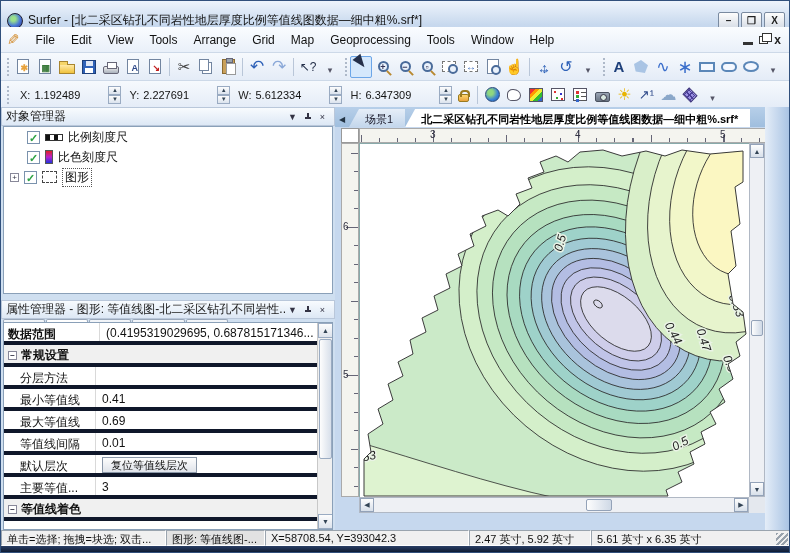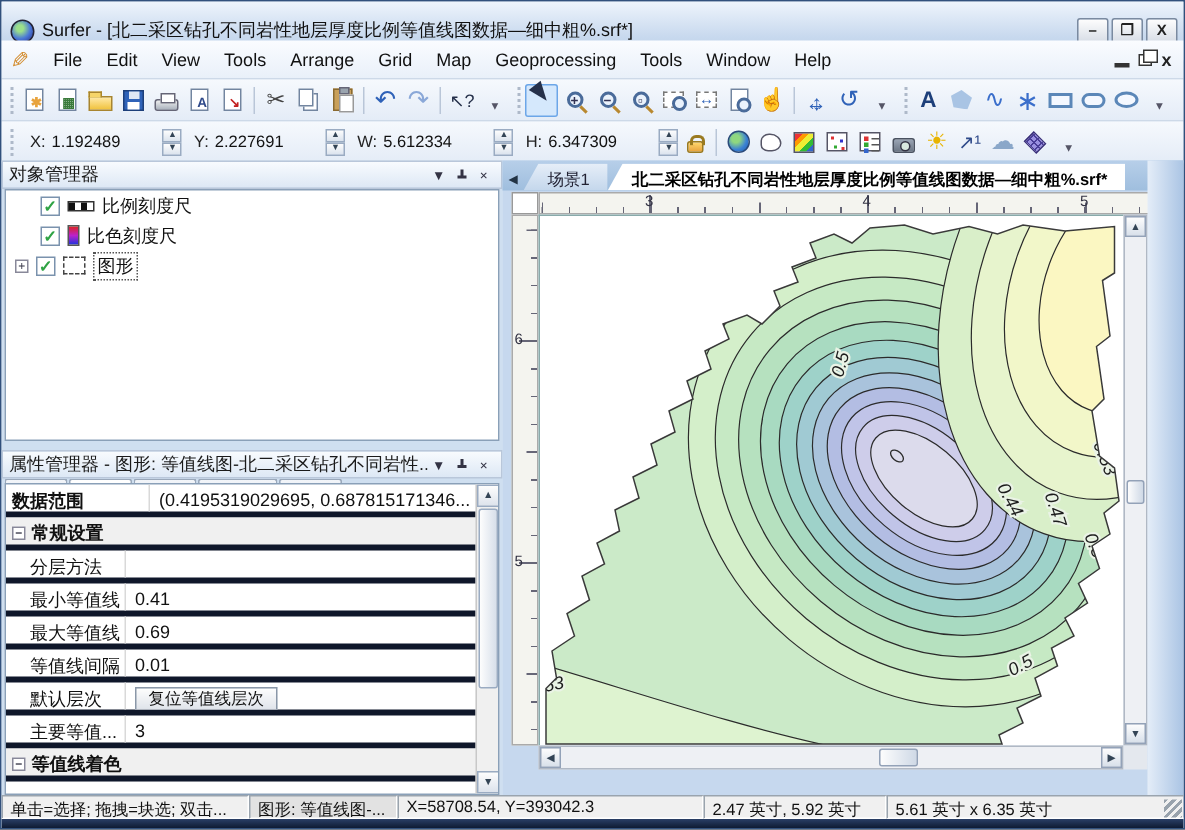--- a/index.html
+++ b/index.html
@@ -94,21 +94,21 @@
   .cb{width:13px;height:13px;background:#fff;border:1px solid #7a92ad;font-size:11px;line-height:12px;text-align:center;color:#2fa344;font-weight:bold;flex:none;}
   .tlabel.sel{border:1px dotted #555;padding:0 2px;}
   .indent{width:12px;flex:none;}
   
   .pm{position:absolute;left:0;top:193px;right:0;bottom:0;}
   .ptabs{display:flex;align-items:flex-end;height:22px;padding:2px 2px 0 2px;gap:1px;}
   .ptab{font-size:11px;padding:3px 9px;background:linear-gradient(#f2f5f9,#dfe5ee);border:1px solid #9aa8ba;border-bottom:none;border-radius:2px 2px 0 0;color:#222;}
   .ptab.active{background:#fff;font-weight:bold;position:relative;top:1px;padding-bottom:4px;}
   .pgrid{position:absolute;left:2px;right:2px;top:22px;bottom:0;background:#fff;border:1px solid #8aa0b8;font-size:12px;overflow:hidden;}
   .prow{display:flex;height:22px;border-bottom:4px solid #0f172a;align-items:stretch;}
-  .prow .lab{width:80px;padding:3px 2px 0 16px;border-right:1px solid #d9d9d9;color:#111;white-space:nowrap;overflow:hidden;flex:none;}
+  .prow .lab{width:92px;padding:3px 2px 0 16px;border-right:1px solid #d9d9d9;color:#111;white-space:nowrap;overflow:hidden;flex:none;}
   .prow .val{flex:1;padding:3px 4px 0 6px;color:#111;white-space:nowrap;overflow:hidden;}
   .prow.info .lab{font-weight:bold;padding-left:4px;width:96px;}
   .prow.section{background:#f0f0f0;font-weight:bold;}
   .prow.section .lab{border-right:none;width:auto;padding-left:4px;display:flex;gap:4px;align-items:center;}
   .pbutton{font-size:11px;background:linear-gradient(#fdfdfd,#dfe3ea);border:1px solid #8a97a8;padding:1px 8px;margin:1px 0;}
   .gsb{position:absolute;right:0;top:0;bottom:0;width:15px;background:#f0f0f0;border-left:1px solid #c8c8c8;}
   .gsb .up,.gsb .dn{position:absolute;left:0;width:15px;height:15px;background:linear-gradient(#fdfdfd,#dde3ec);border:1px solid #9aabc2;font-size:7px;text-align:center;line-height:13px;color:#345;}
   .gsb .dn{bottom:0;}
   .gsb .thumb{position:absolute;left:1px;top:16px;width:13px;height:120px;background:linear-gradient(90deg,#fdfdfd,#d7dfea);border:1px solid #9aabc2;border-radius:2px;}
   

